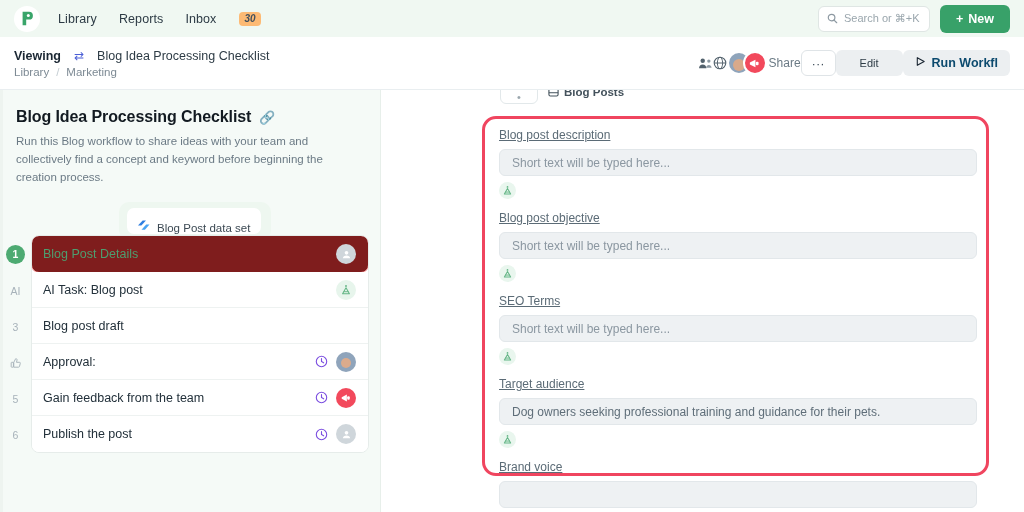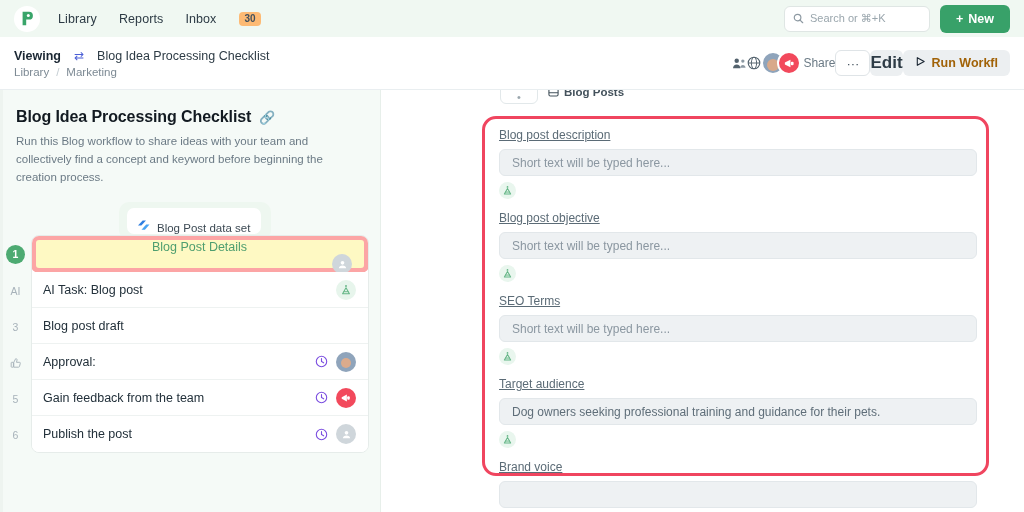--- a/index.html
+++ b/index.html
@@ -27,27 +27,27 @@
   .logo svg { display:block; }
   .navlinks { display: flex; align-items: center; gap: 22px; }
   .navlink {
     font-size: 12.5px; color: #2d3b45; letter-spacing: .1px;
     cursor: pointer; white-space: nowrap;
   }
   .inbox-wrap { display: flex; align-items: center; gap: 23px; }
   .badge {
     background: #fdba74; color: #42505c;
     font-size: 10px; font-weight: bold;
-    border-radius: 4px; padding: 2px 5px; line-height: 1;
+    border-radius: 4px; padding: 2px 5px; line-height: 1; font-style: italic;
   }
   .topnav-right {
     margin-left: auto; display: flex; align-items: center; gap: 10px;
   }
   .searchbox {
-    width: 146px; height: 26px;
+    width: 112px; height: 26px;
     background: #ffffff; border: 1px solid #dfe6e4; border-radius: 6px;
     display: flex; align-items: center; gap: 6px; padding: 0 8px;
     cursor: text;
   }
   .searchbox .ph { font-size: 11px; color: #9aa6ad; white-space: nowrap; }
   .newbtn {
     height: 28px; min-width: 70px; padding: 0 14px;
     background: #38a169; color: #fff; border-radius: 6px;
     display: flex; align-items: center; justify-content: center; gap: 5px;
     font-size: 12.5px; font-weight: bold; cursor: pointer; white-space: nowrap;
@@ -80,28 +80,28 @@
   .av-photo .head { width:12px;height:12px;border-radius:50%;background:#d8a98a;margin-top:3px; }
   .av-mega { background: #f2495c; margin-left: -8px; color: #fff; }
   .share-lbl { font-size: 12px; color: #6b7a85; cursor: pointer; margin-left: 2px; }
   .btn-ghost {
     height: 26px; min-width: 34px; padding: 0 10px;
     border: 1px solid #dfe4e7; border-radius: 6px; background: #fff;
     display: flex; align-items: center; justify-content: center;
     font-size: 13px; color: #42505c; cursor: pointer;
   }
   .btn-grey {
-    height: 26px; padding: 0 0; background: #eceff1; border-radius: 6px;
+    height: 26px; padding: 0 24px; background: #eceff1; border-radius: 6px;
     display: flex; align-items: center; justify-content: center;
-    font-size: 17px; font-weight: bold; color: #2d3b45; cursor: pointer;
+    font-size: 11px; font-weight: normal; color: #2d3b45; cursor: pointer;
   }
   .btn-run {
     height: 26px; padding: 0 12px; background: #eceff1; border-radius: 6px;
     display: flex; align-items: center; gap: 6px;
-    font-size: 12.5px; font-weight: bold; color: #a16207; cursor: pointer;
+    font-size: 12.5px; font-weight: bold; color: #0c4a6e; cursor: pointer;
     white-space: nowrap; overflow: hidden;
   }
 
   
   .leftpanel {
     position: absolute; left: 0; top: 90px; width: 381px; height: 422px;
     background: #f5faf7; border-right: 1px solid #e7efea;
     overflow: hidden;
   }
   .lp-edge { position:absolute; left:0; top:0; width:3px; height:100%; background:#eef4f0; }
@@ -137,22 +137,22 @@
     background: #fff; border: 1px solid #e6ecea; border-radius: 8px;
     overflow: hidden;
   }
   .step {
     height: 36px; display: flex; align-items: center;
     padding: 0 12px 0 11px; border-bottom: 1px solid #eef2f1;
     cursor: pointer; position: relative; background: #fff;
   }
   .step:last-child { border-bottom: none; }
   .step.active {
-    border: 5px solid #fca5a5; border-radius: 8px; height: 38px;
-    margin: -1px; background: #fef9c3; flex-direction: column;
+    border: 1px solid #fca5a5; border-radius: 8px; height: 38px;
+    margin: -1px; background: #7f1d1d;
   }
   .step-label { font-size: 12.5px; color: #22303a; }
   .step.active .step-label { color: #4e9e6f; }
   .step-right { margin-left: auto; display: flex; align-items: center; gap: 8px; }
   .clock { color: #7c4fe0; display: flex; }
   .chip {
     width: 20px; height: 20px; border-radius: 50%;
     display: flex; align-items: center; justify-content: center; flex: none;
   }
   .chip-grey { background: #cfd6db; color: #fff; }

